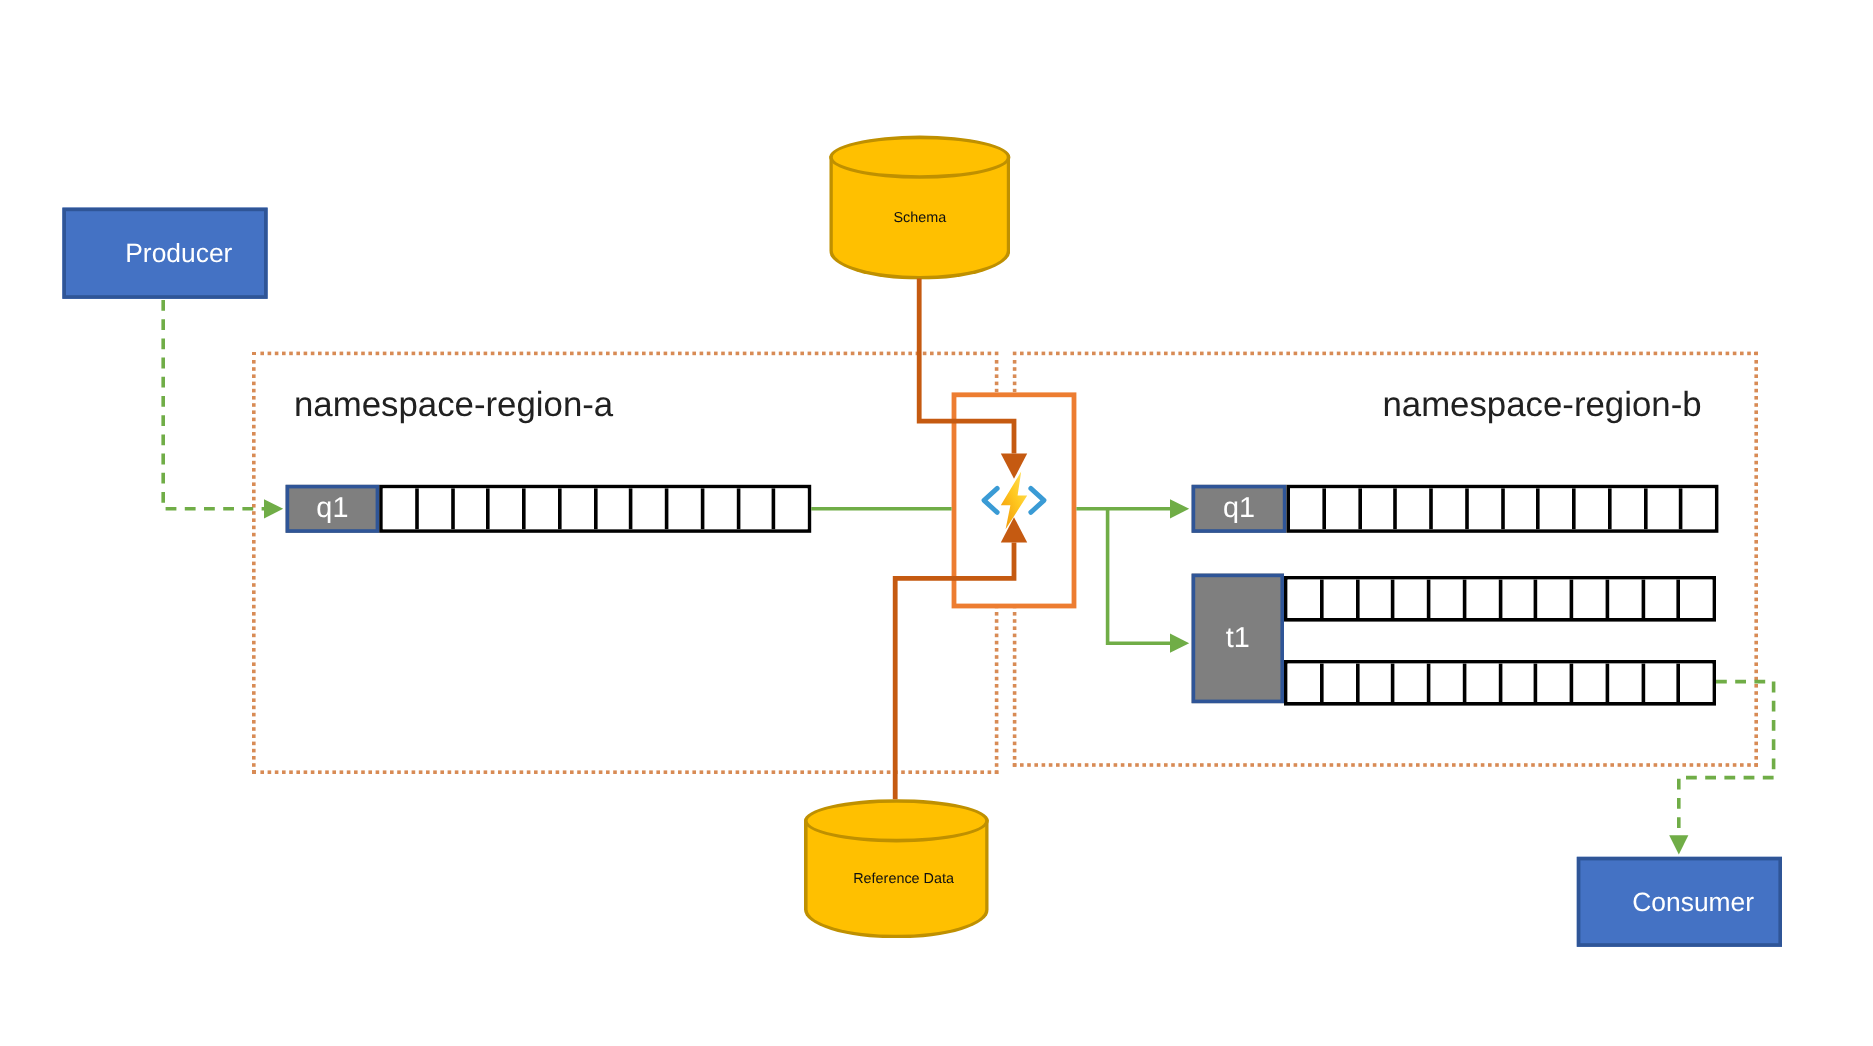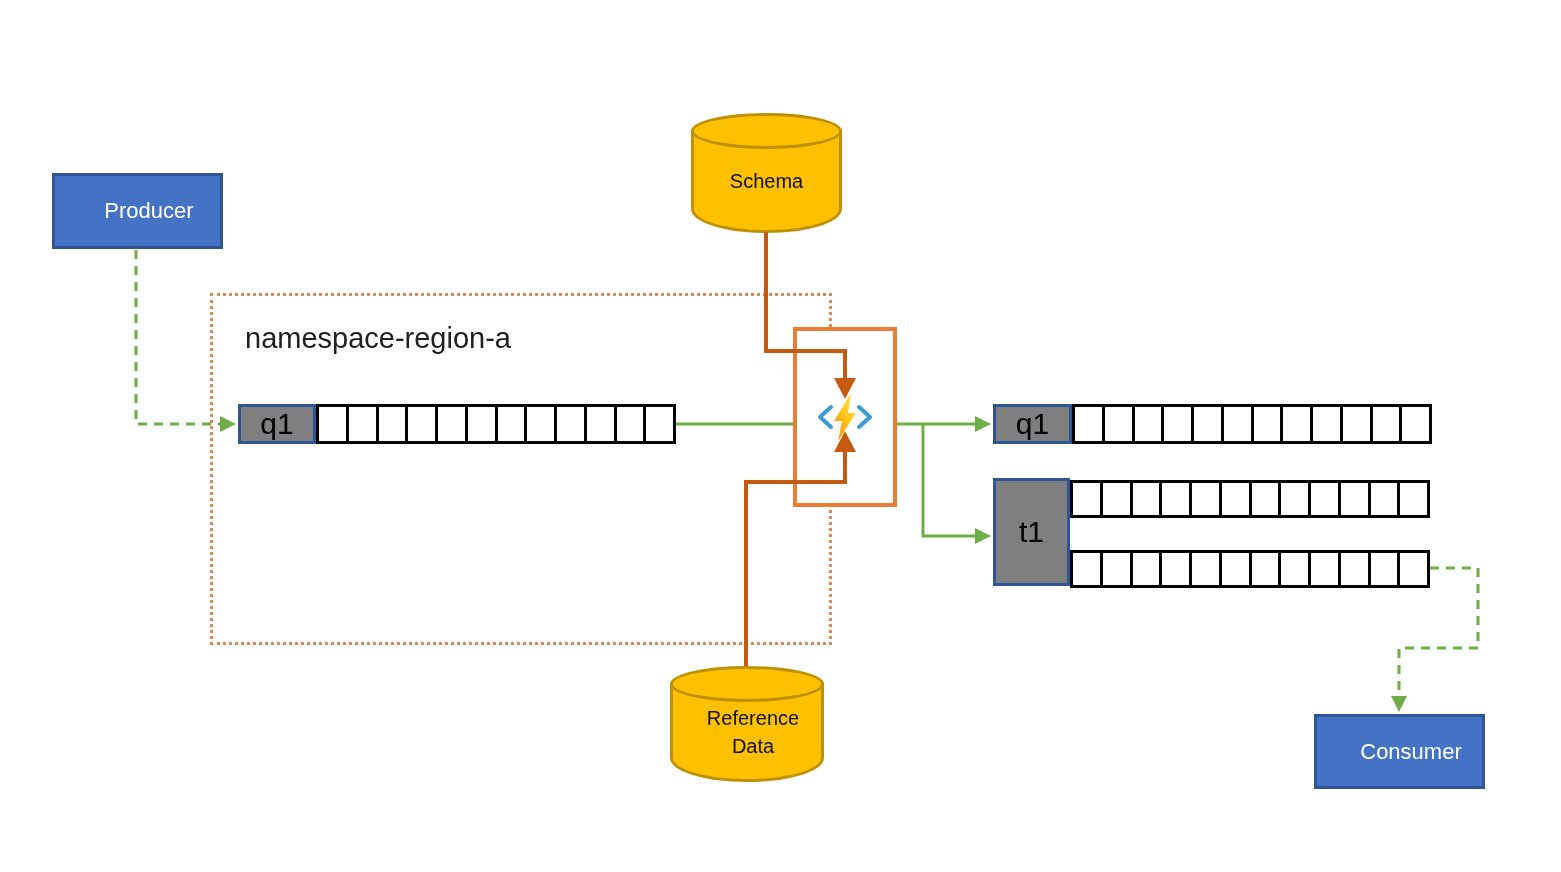--- a/index.html
+++ b/index.html
@@ -22,27 +22,27 @@
     color:#fff; font-size:22px; display:flex; align-items:center; justify-content:center; z-index:3;padding-left:23px;}
   #producer{left:52px; top:173px; width:171px; height:76px;}
   #consumer{left:1314px; top:714px; width:171px; height:75px;}
 
   .cylinder{position:absolute; z-index:3;}
   .cyl-body{position:absolute; left:0; right:0; top:17px; bottom:0; background:var(--gold);
     border:3px solid var(--gold-border); border-top:none; border-radius:0 0 50% 50% / 0 0 24px 24px;}
   .cyl-top{position:absolute; left:0; right:0; top:0; height:36px; background:var(--gold);
     border:3px solid var(--gold-border); border-radius:50%;}
   .cyl-label{position:absolute; inset:0; display:flex; align-items:center; justify-content:center;
-    padding-top:16px; font-size:20px; color:#111; text-align:center; line-height:1.4;}
+    padding-top:16px; font-size:12px; color:#111; text-align:center; line-height:1.4;}
   #schema-store{left:691px; top:113px; width:151px; height:120px;}
   #reference-store{left:670px; top:666px; width:154px; height:116px;}
   #reference-store .cyl-label{padding-left:34px; padding-right:22px;}
 
   .qlabel{position:absolute; background:var(--gray); border:3px solid var(--blue-border);
-    color:#000000; font-size:30px; display:flex; align-items:center; justify-content:center; z-index:3;}
+    color:#ffffff; font-size:24px; display:flex; align-items:center; justify-content:center; z-index:3;}
   .cellrow{position:absolute; display:flex; background:#fff; border:3px solid #000; z-index:3;}
   .cell{flex:1 1 0; border-left:3px solid #000; background:#fff;}
   .cell:first-child{border-left:none;}
 
   #qa-label{left:238px; top:404px; width:78px; height:40px;}
   #qa-row{left:316px; top:404px; width:360px; height:40px;}
   #qb-label{left:993px; top:404px; width:79px; height:40px;}
   #qb-row{left:1072px; top:404px; width:360px; height:40px;}
   #t1-label{left:993px; top:478px; width:77px; height:108px;}
   #t1-row1{left:1070px; top:480px; width:360px; height:38px;}
@@ -58,20 +58,23 @@
   .brown-line{fill:none; stroke:var(--brown); stroke-width:4;}
   .brown-head{fill:var(--brown); stroke:none;}
 </style>
 </head>
 <body>
 
 <div id="stage">
 
   <div class="region" id="region-a">
     <div class="region-label">namespace-region-a</div>
+  </div>
+  <div class="region" id="region-b">
+    <div class="region-label">namespace-region-b</div>
   </div>
 
   <div class="bluebox" id="producer">Producer</div>
   <div class="bluebox" id="consumer">Consumer</div>
 
   <div class="cylinder" id="schema-store">
     <div class="cyl-body"></div>
     <div class="cyl-top"></div>
     <div class="cyl-label">Schema</div>
   </div>

